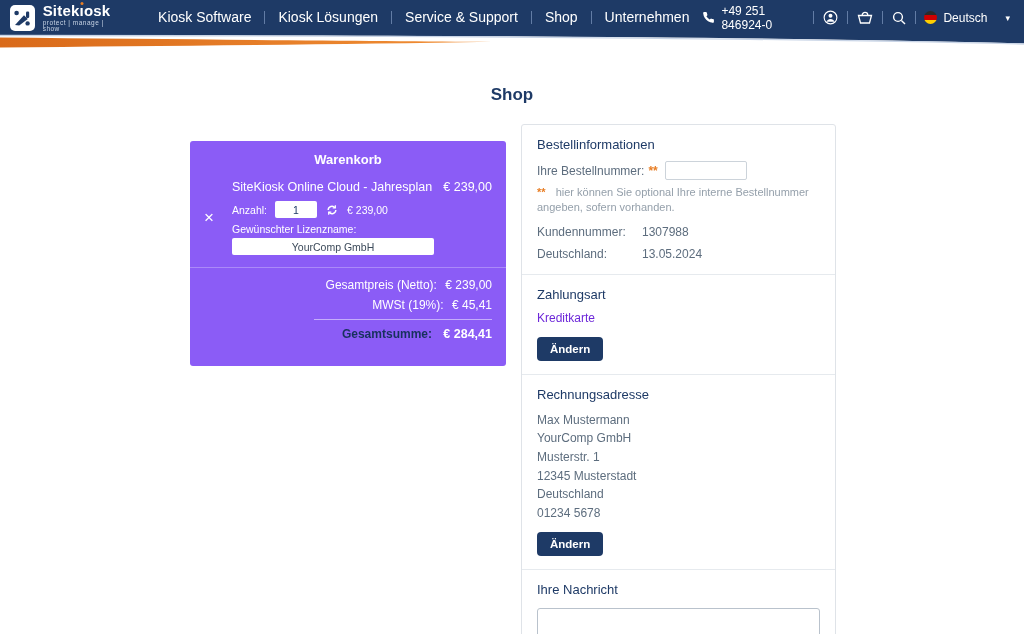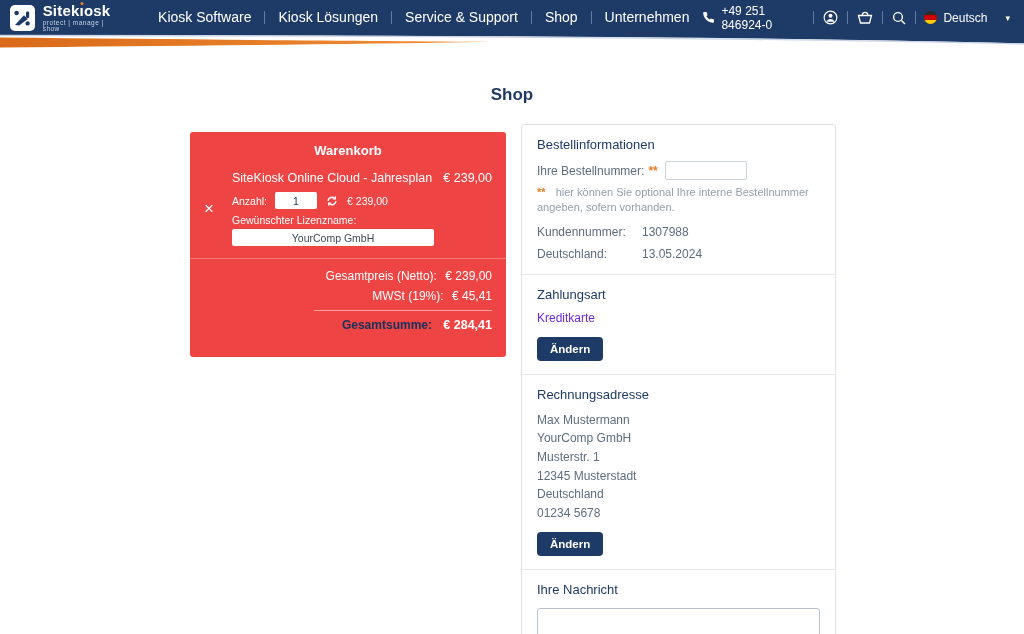--- a/index.html
+++ b/index.html
@@ -31,21 +31,21 @@
   .flag{width:13px;height:13px;border-radius:50%;overflow:hidden;display:inline-block;}
   .flag div{height:33.4%;}
   .flag .f1{background:#2b2b2b;}
   .flag .f2{background:#d00000;}
   .flag .f3{background:#ffce00;}
   .caret{font-size:9px;margin-left:18px;cursor:pointer;color:#fff;}
   
   .shop-title{position:absolute;top:74px;left:0;width:100%;text-align:center;
     font-size:17px;font-weight:bold;color:#1e3a66;z-index:2;}
   
-  .cart{position:absolute;left:190px;top:132px;width:316px;background:#ef4444;
+  .cart{position:absolute;left:190px;top:141px;width:316px;background:#8b5cf6;
     border-radius:3px;color:#fff;box-sizing:border-box;z-index:2;}
   .cart-title{text-align:center;font-weight:bold;font-size:13px;padding:11px 0 13px;}
   .cart-item{display:flex;padding:0 14px 12px;}
   .cart-remove{width:28px;display:flex;align-items:center;font-size:17px;cursor:pointer;color:#fff;}
   .cart-main{flex:1;}
   .item-row1{display:flex;justify-content:space-between;font-size:12.5px;margin-bottom:7px;}
   .qty-row{display:flex;align-items:center;gap:8px;font-size:10.5px;margin-bottom:5px;}
   .qty-input{width:38px;height:15px;background:#fff;color:#1e3a66;border:none;border-radius:2px;
     text-align:center;font-size:10.5px;font-family:"Liberation Sans",sans-serif;}
   .license-label{font-size:10.5px;margin-bottom:3px;}

